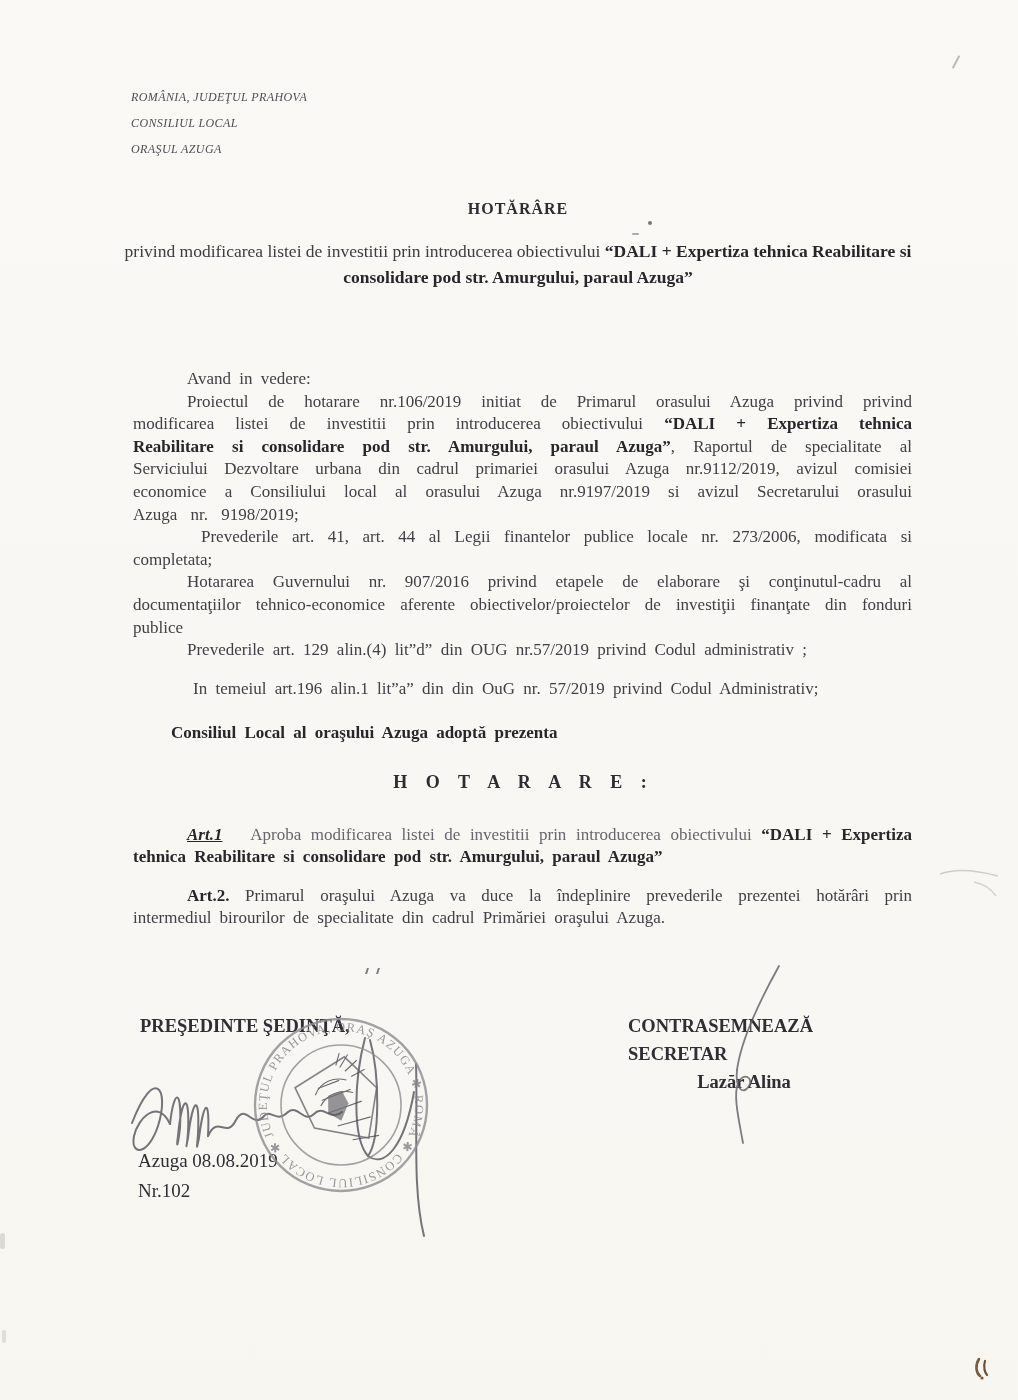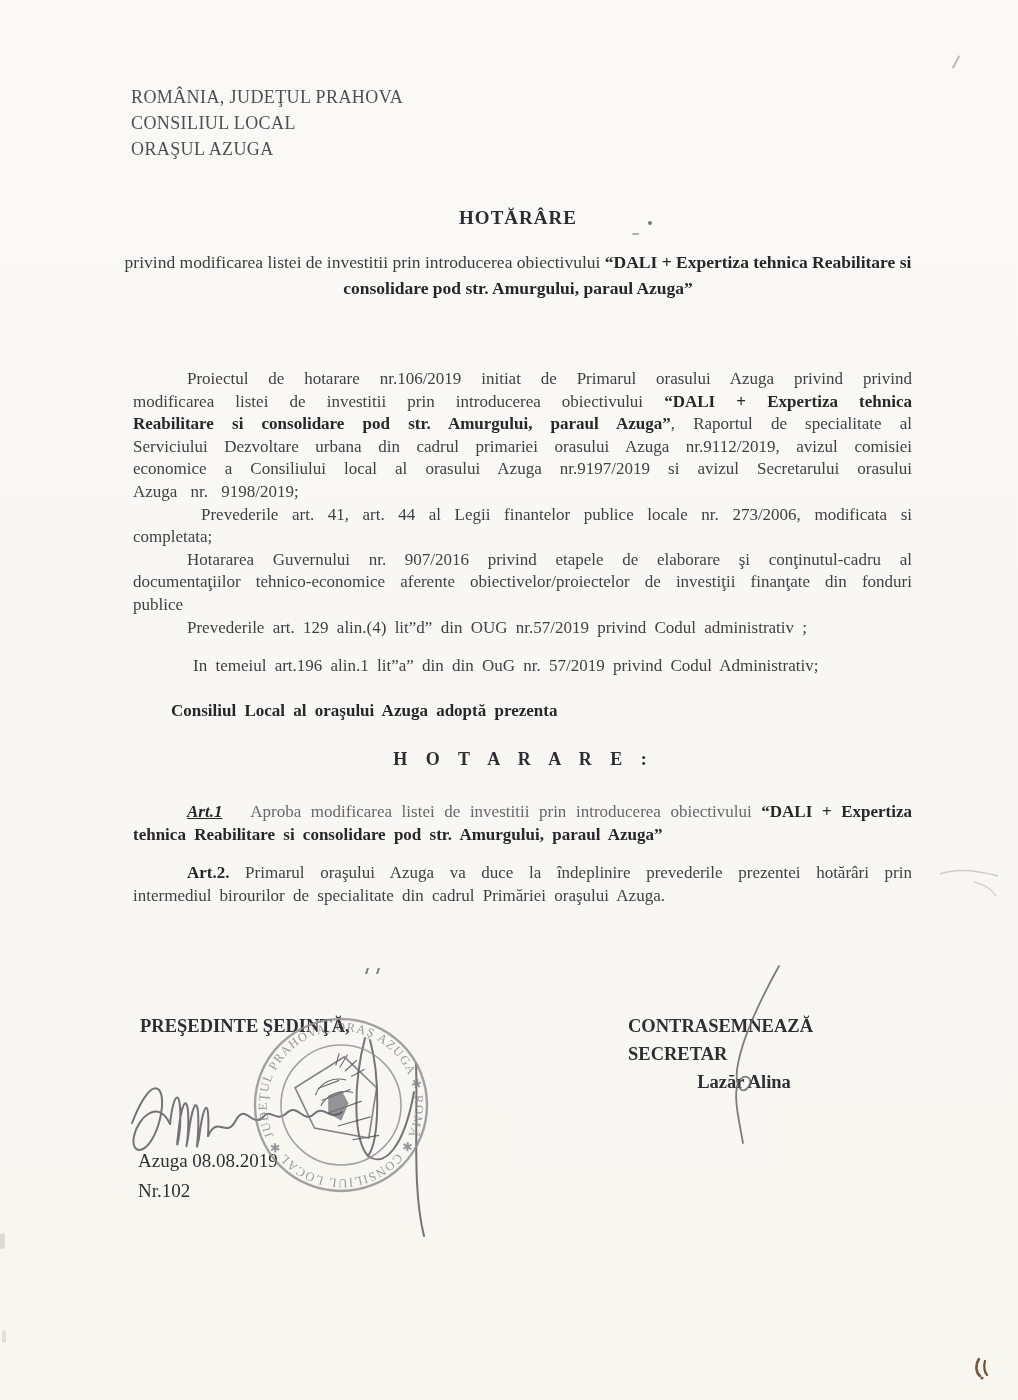--- a/index.html
+++ b/index.html
@@ -7,24 +7,24 @@
   .page{
     position:relative;
     width:1018px;height:1400px;
     margin:0 auto;
     background:linear-gradient(180deg,#faf9f5 0%,#f8f7f3 55%,#f7f6f1 100%);
     overflow:hidden;
     font-family:"Liberation Serif","DejaVu Serif",serif;
     color:#3f3f45;
   }
   
-  .doc-header{position:absolute;left:131px;top:84px;font-size:18px;line-height:26px;letter-spacing:.4px;color:#4e4e56;}
+  .doc-header{position:absolute;left:131px;top:84px;font-size:12px;line-height:26px;letter-spacing:.4px;color:#4e4e56;font-style:italic;}
   
   .title-block{position:absolute;left:123px;top:200px;width:790px;text-align:center;}
-  .main-title{font-weight:bold;font-size:19px;letter-spacing:1px;color:#2c2c32;margin-top:7px;}
+  .main-title{font-weight:bold;font-size:16px;letter-spacing:1px;color:#2c2c32;}
   .subtitle{margin-top:20px;font-size:17.5px;line-height:26px;color:#3c3c42;}
   .b{font-weight:bold;color:#26262b;}
   .u{text-decoration:underline;font-style:italic;}
   .faded{color:#66666e;}
   
   .doc-body{position:absolute;left:133px;top:368px;width:779px;font-size:17px;line-height:22.6px;}
   .doc-body p{margin:0;text-indent:54px;text-align:justify;word-spacing:4px;}
   .doc-body p.loose{word-spacing:9px;}
   .doc-body p.ind-lg{text-indent:68px;}
   .p-temeiul{margin-top:16px !important;text-indent:60px !important;}
@@ -61,20 +61,21 @@
     <div>CONSILIUL LOCAL</div>
     <div>ORAŞUL AZUGA</div>
   </div>
 
   <div class="title-block">
     <div class="main-title">HOTĂRÂRE</div>
     <div class="subtitle"><span>privind modificarea listei de investitii prin introducerea obiectivului </span><span class="b">“DALI + Expertiza tehnica Reabilitare si consolidare pod str. Amurgului, paraul Azuga”</span></div>
   </div>
 
   <div class="doc-body">
+    <p>Avand in vedere:</p>
     <p class="loose"><span>Proiectul de hotarare nr.106/2019 initiat de Primarul orasului Azuga privind privind modificarea listei de investitii prin introducerea obiectivului </span><span class="b">“DALI + Expertiza tehnica Reabilitare si consolidare pod str. Amurgului, paraul Azuga”</span><span>, Raportul de specialitate al Serviciului Dezvoltare urbana din cadrul primariei orasului Azuga nr.9112/2019, avizul comisiei economice a Consiliului local al orasului Azuga nr.9197/2019 si avizul Secretarului orasului Azuga nr. 9198/2019;</span></p>
     <p class="ind-lg">Prevederile art. 41, art. 44 al Legii finantelor publice locale nr. 273/2006, modificata si completata;</p>
     <p class="loose">Hotararea Guvernului nr. 907/2016 privind etapele de elaborare şi conţinutul-cadru al documentaţiilor tehnico-economice aferente obiectivelor/proiectelor de investiţii finanţate din fonduri publice</p>
     <p>Prevederile art. 129 alin.(4) lit”d” din  OUG nr.57/2019 privind Codul administrativ ;</p>
     <p class="p-temeiul">In temeiul art.196 alin.1 lit”a” din din OuG nr. 57/2019 privind Codul Administrativ;</p>
     <p class="p-adopt b">Consiliul Local al oraşului Azuga adoptă prezenta</p>
     <p class="p-heading">H O T A R A R E :</p>
     <p class="p-art1"><span class="b u">Art.1</span><span class="faded prewrap">   Aproba modificarea listei de investitii prin introducerea obiectivului </span><span class="b">“DALI + Expertiza tehnica Reabilitare si consolidare pod str. Amurgului, paraul Azuga”</span></p>
     <p class="p-art2"><span class="b">Art.2.</span><span> Primarul oraşului Azuga va duce la îndeplinire prevederile prezentei hotărâri prin intermediul birourilor de specialitate din cadrul Primăriei oraşului Azuga.</span></p>
   </div>

